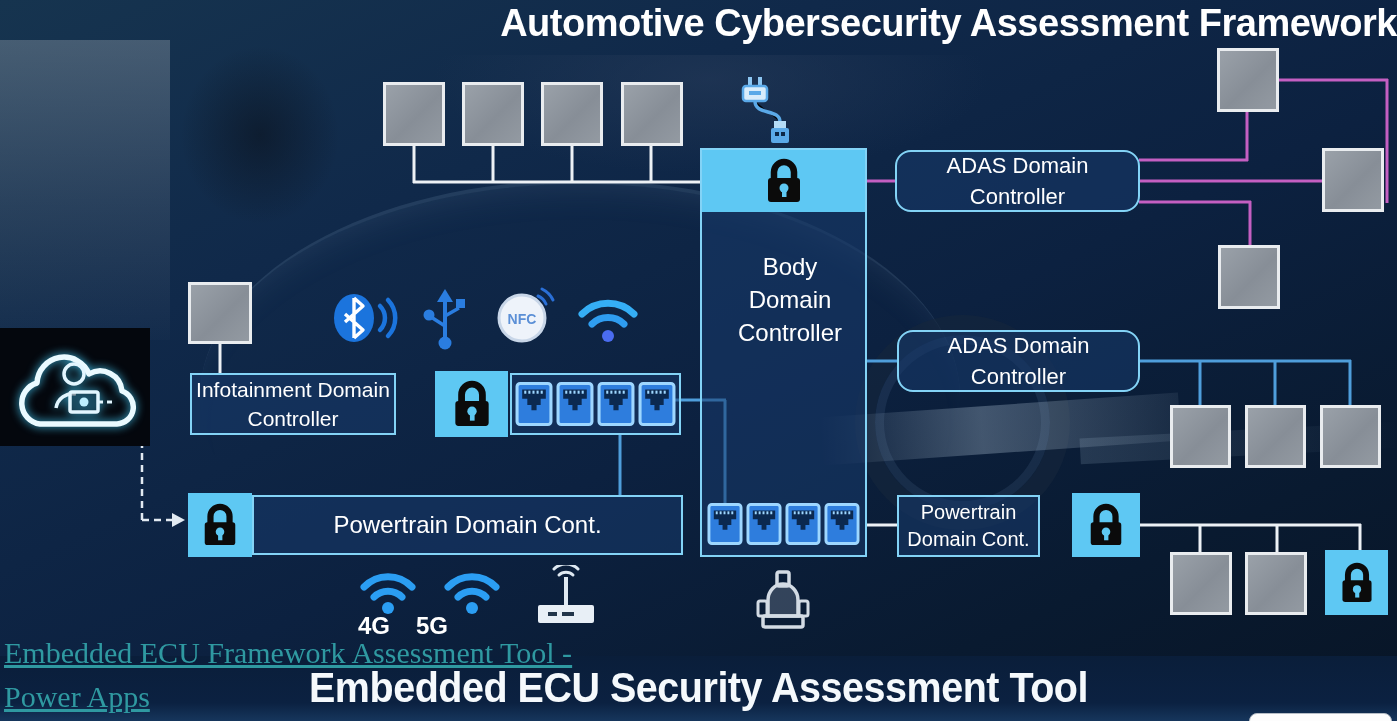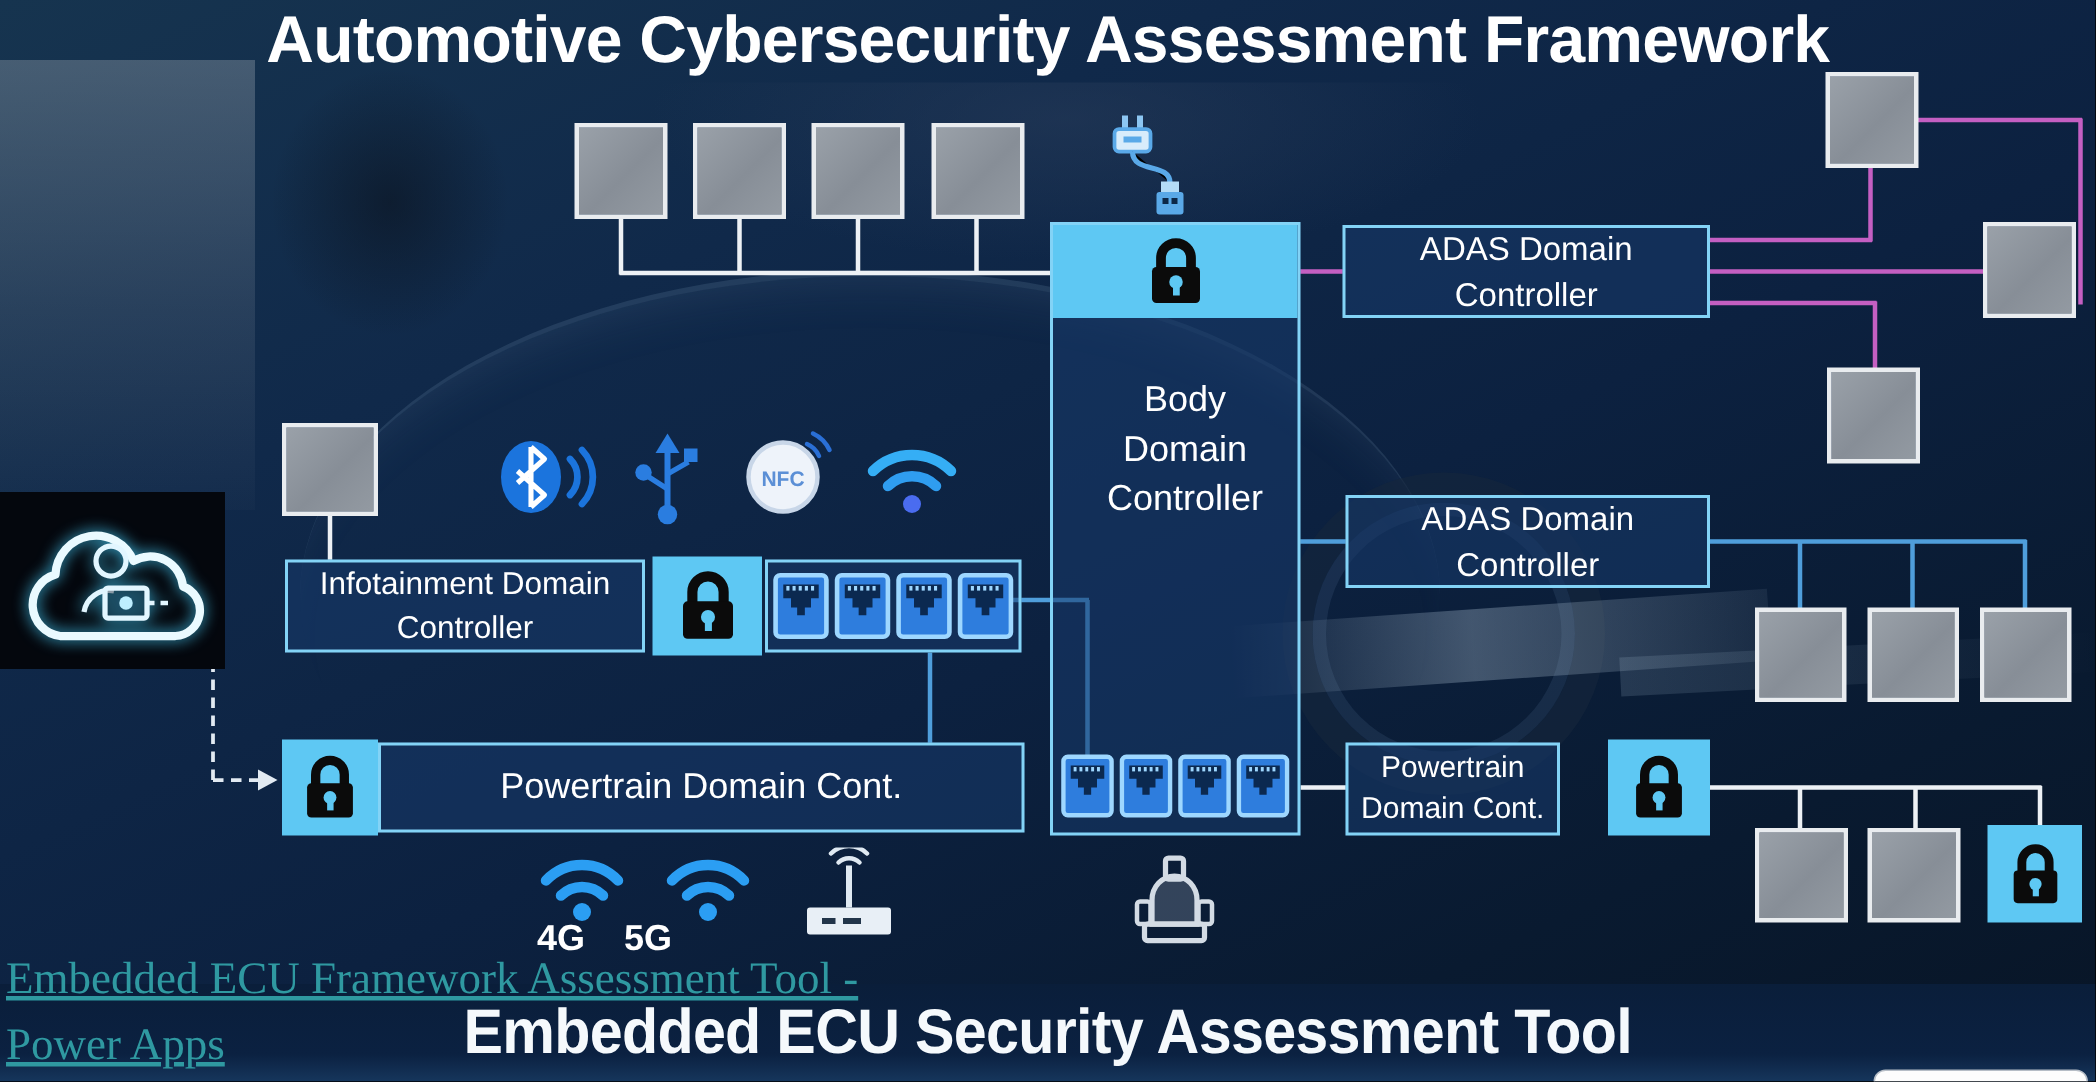--- a/index.html
+++ b/index.html
@@ -20,34 +20,34 @@
     border:20px solid rgba(22,38,60,.6);box-shadow:inset 0 0 0 9px rgba(95,125,160,.16);}
   .bg-streak{left:820px;top:405px;width:360px;height:48px;transform:rotate(-4deg);
     background:linear-gradient(90deg,rgba(195,215,232,0),rgba(195,215,232,.30) 45%,rgba(195,215,232,.08));}
   .bg-streak2{left:1080px;top:430px;width:320px;height:26px;transform:rotate(-3deg);
     background:linear-gradient(90deg,rgba(180,205,225,.16),rgba(180,205,225,0));}
   .bg-dash{left:430px;top:55px;width:560px;height:120px;
     background:radial-gradient(ellipse at 50% 20%,rgba(40,60,90,.55),rgba(40,60,90,0) 70%);}
   .footer-bar{left:0;top:656px;width:1397px;height:65px;
     background:linear-gradient(180deg,#0a1e3a 0%,#0b2141 72%,#16365c 100%);}
   
-  .title{position:absolute;top:2px;left:0;right:0;text-align:center;color:#ffffff;
-    font-size:44px;font-weight:bold;letter-spacing:-.5px;}
+  .title{position:absolute;top:2px;left:0;right:0;text-align:right;color:#ffffff;
+    font-size:38px;font-weight:bold;letter-spacing:-.5px;}
   .banner{position:absolute;top:664px;left:0;right:0;text-align:center;color:#f5f9fc;
     font-size:42px;font-weight:bold;letter-spacing:-.5px;transform:scaleX(.94);}
   .app-link{position:absolute;left:4px;top:631px;font-family:"Liberation Serif",serif;
     font-size:30px;color:#2f99a1;text-decoration:underline;text-decoration-color:#2f99a1;line-height:44px;cursor:pointer;}
   .app-link span{display:block;}
   .login-btn{position:absolute;left:1249px;top:673px;width:143px;height:38px;
     background:#fdfdfd;border:1px solid #b6bdc6;border-radius:8px;color:#18232f;font-size:21px;
     display:flex;align-items:center;justify-content:center;cursor:pointer;box-sizing:border-box;margin-top:40px;}
   
   .node{position:absolute;border:2px solid #83d3f6;background:rgba(24,58,108,.55);color:#fff;
     display:flex;align-items:center;justify-content:center;text-align:center;white-space:pre-line;box-sizing:border-box;}
-  .lbl-22{font-size:22px;line-height:31px;}
+  .lbl-22{font-size:22px;line-height:31px;border-radius:16px;}
   .lbl-21{font-size:21px;line-height:29px;}
   .lbl-20{font-size:20px;line-height:27px;}
   .lbl-24{font-size:24px;line-height:30px;}
   .body-node{flex-direction:column;justify-content:flex-start;}
   .body-head{position:absolute;left:0;top:0;width:100%;height:62px;background:#5ec8f3;
     display:flex;align-items:center;justify-content:center;}
   .body-label{margin-top:100px;font-size:24px;line-height:33px;}
   .ports-row{display:flex;gap:3px;}
   .body-ports{position:absolute;left:5px;bottom:9px;}
   .lock-square{position:absolute;background:#5ec8f3;display:flex;align-items:center;justify-content:center;box-sizing:border-box;}
@@ -182,21 +182,21 @@
     <rect x="38" y="54" width="18" height="15" rx="2" fill="#5aa9e8"></rect>
     <rect x="42" y="58" width="4" height="4" fill="#0c2747"></rect>
     <rect x="48" y="58" width="4" height="4" fill="#0c2747"></rect>
   </svg>
 
   <div class="node lbl-22" style="left:895px;top:150px;width:245px;height:62px;"><span>ADAS Domain
 Controller</span></div>
   <div class="node lbl-22" style="left:897px;top:330px;width:243px;height:62px;"><span>ADAS Domain
 Controller</span></div>
 
-  <div class="node lbl-21" style="left:190px;top:373px;width:240px;height:62px;"><span>Infotainment Domain
+  <div class="node lbl-21" style="left:190px;top:373px;width:206px;height:62px;"><span>Infotainment Domain
 Controller</span></div>
   <div class="lock-square" style="left:435px;top:371px;width:73px;height:66px;">
     <svg width="46" height="50" viewBox="0 0 44 48">
         <path d="M12 23 V15 a10 10 0 0 1 20 0 V23" stroke="#0b0b0b" stroke-width="6.5" fill="none"></path>
         <rect x="6" y="21" width="32" height="24" rx="3" fill="#0b0b0b"></rect>
         <circle cx="22" cy="31" r="4.5" fill="#5ec8f3"></circle>
         <rect x="20" y="33" width="4.5" height="7" fill="#5ec8f3"></rect>
       </svg>
   </div>
   <div class="node" style="left:510px;top:373px;width:171px;height:62px;">

